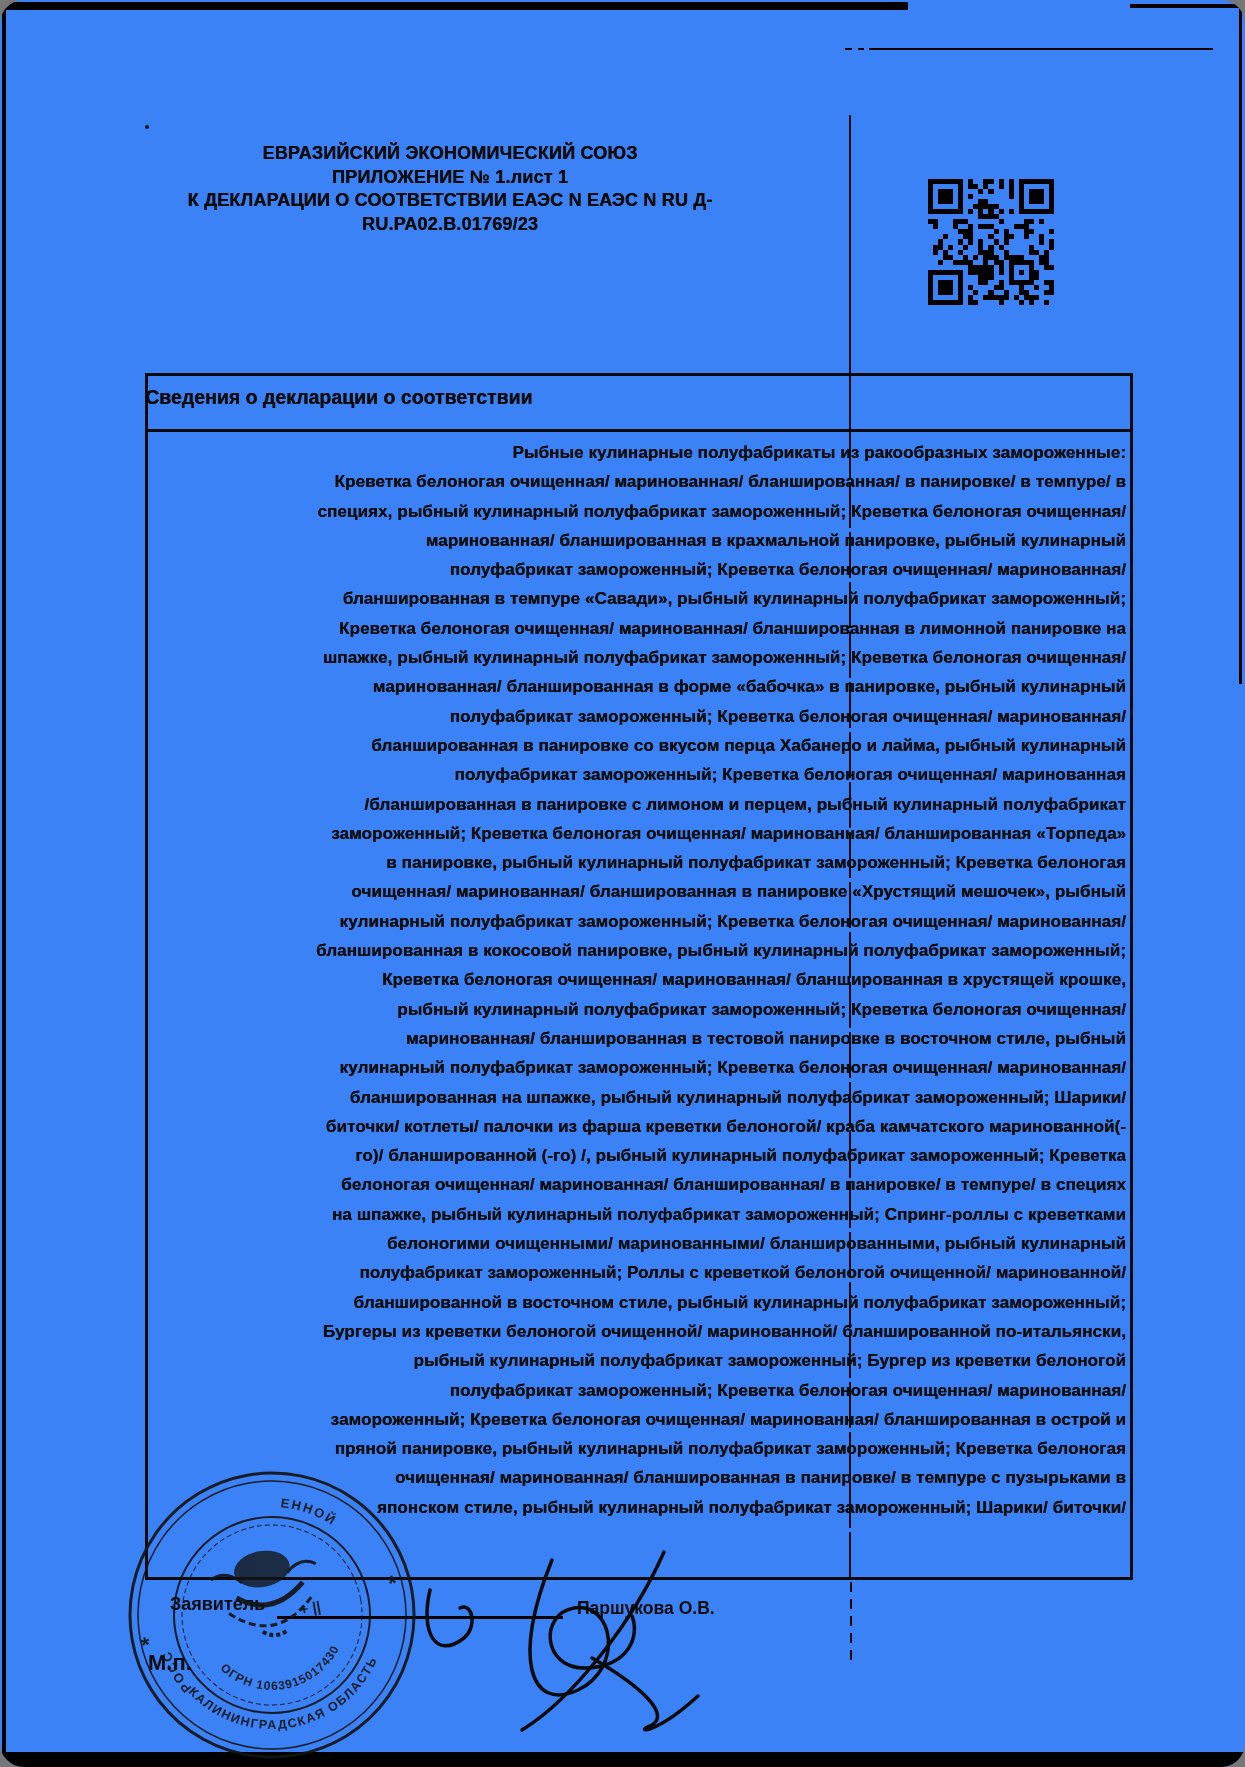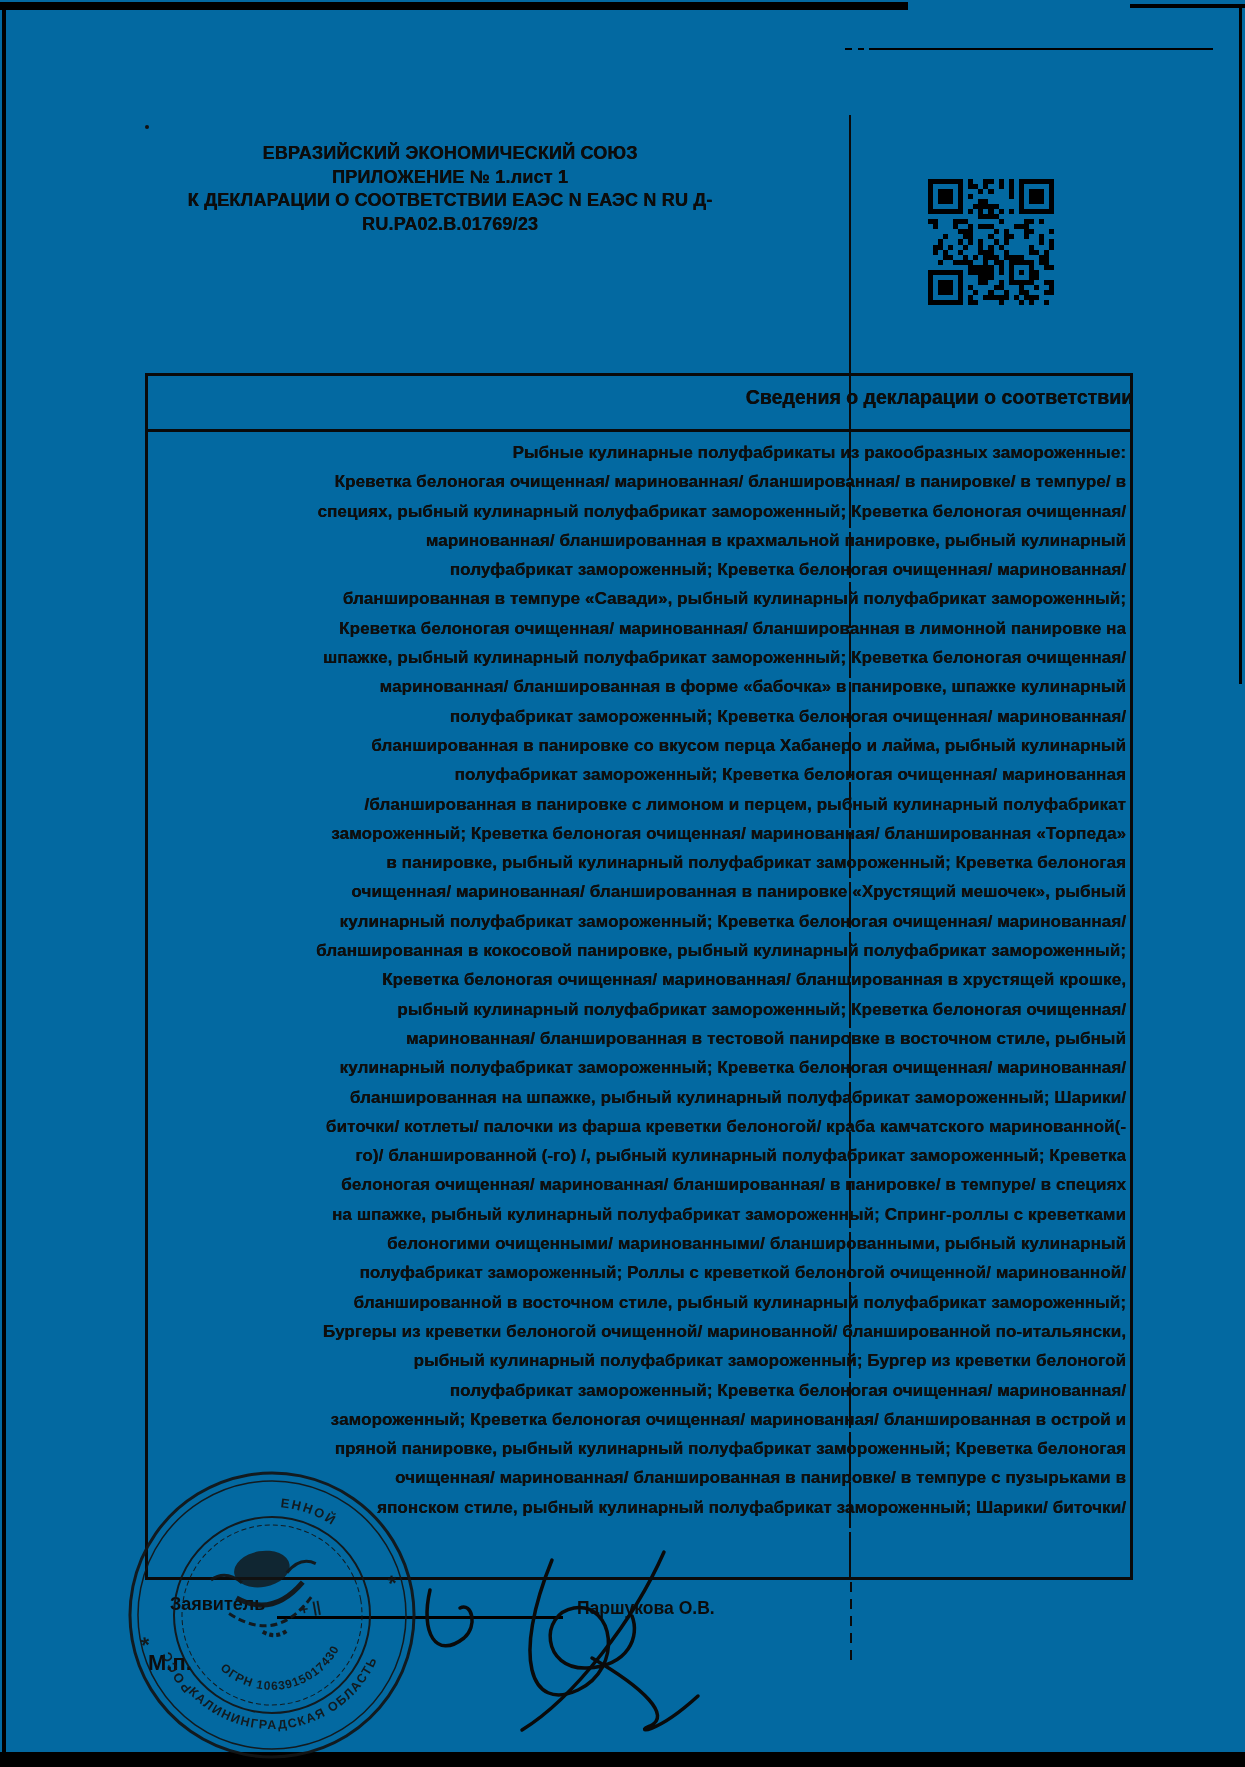--- a/index.html
+++ b/index.html
@@ -1,40 +1,40 @@
 <!DOCTYPE html>
 <html lang="ru"><head>
 <meta charset="utf-8">
 <style>
   html,body{margin:0;padding:0;background:#777;}
   .page{
-    position:relative;width:1245px;height:1767px;background:#0369a1;
+    position:relative;width:1245px;height:1767px;background:#3b82f6;
     margin:0 auto;overflow:hidden;
-    font-family:"Liberation Sans", sans-serif;color:#101010;
+    font-family:"Liberation Sans", sans-serif;color:#101010;border-radius:24px;
   }
   .abs{position:absolute;}
   .bar{background:#000;}
   
   .doc-header{
     left:40px;top:142px;width:820px;text-align:center;
     font-size:18px;font-weight:bold;line-height:23.5px;letter-spacing:.2px;
     color:#0c0c0c;text-shadow:.4px 0 0 currentColor;
   }
   .tiny-dot{left:145px;top:125px;width:4px;height:4px;background:#111;border-radius:50%;}
   
   .qr{left:928px;top:179px;width:126px;height:126px;}
   .qr svg{width:100%;height:100%;shape-rendering:crispEdges;}
   
   .decl-box{
     left:145px;top:373px;width:988px;height:1207px;
     border:3px solid #0a0a0a;box-sizing:border-box;background:transparent;
   }
   .decl-divider{left:145px;top:429px;width:988px;height:3px;background:#0a0a0a;}
   .decl-title{
-    left:145px;top:386px;width:988px;text-align:right;
+    left:145px;top:386px;width:988px;text-align:left;
     font-size:19.5px;font-weight:bold;color:#0c0c0c;text-shadow:.4px 0 0 currentColor;
   }
   
   .body-text{
     left:154px;top:438px;width:972px;
     font-size:17px;font-weight:bold;line-height:29.3px;letter-spacing:.1px;
     color:#0e0e0e;text-shadow:.3px 0 0 currentColor;text-align:right;
   }
   .body-text .bline{white-space:nowrap;overflow:hidden;height:29.3px;}
   
@@ -375,21 +375,21 @@
   <div class="abs body-text">
     <div class="bline">Рыбные кулинарные полуфабрикаты из ракообразных замороженные:</div>
     <div>
         <div class="bline">Креветка белоногая очищенная/ маринованная/ бланшированная/ в панировке/ в темпуре/ в</div>
         <div class="bline">специях, рыбный кулинарный полуфабрикат замороженный; Креветка белоногая очищенная/</div>
         <div class="bline">маринованная/ бланшированная в крахмальной панировке, рыбный кулинарный</div>
         <div class="bline">полуфабрикат замороженный; Креветка белоногая очищенная/ маринованная/</div>
         <div class="bline">бланшированная в темпуре «Савади», рыбный кулинарный полуфабрикат замороженный;</div>
         <div class="bline">Креветка белоногая очищенная/ маринованная/ бланшированная в лимонной панировке на</div>
         <div class="bline">шпажке, рыбный кулинарный полуфабрикат замороженный; Креветка белоногая очищенная/</div>
-        <div class="bline">маринованная/ бланшированная в форме «бабочка» в панировке, шпажке кулинарный</div>
+        <div class="bline">маринованная/ бланшированная в форме «бабочка» в панировке, рыбный кулинарный</div>
         <div class="bline">полуфабрикат замороженный; Креветка белоногая очищенная/ маринованная/</div>
         <div class="bline">бланшированная в панировке со вкусом перца Хабанеро и лайма, рыбный кулинарный</div>
         <div class="bline">полуфабрикат замороженный; Креветка белоногая очищенная/ маринованная</div>
         <div class="bline">/бланшированная в панировке с лимоном и перцем, рыбный кулинарный полуфабрикат</div>
         <div class="bline">замороженный; Креветка белоногая очищенная/ маринованная/ бланшированная «Торпеда»</div>
         <div class="bline">в панировке, рыбный кулинарный полуфабрикат замороженный; Креветка белоногая</div>
         <div class="bline">очищенная/ маринованная/ бланшированная в панировке «Хрустящий мешочек», рыбный</div>
         <div class="bline">кулинарный полуфабрикат замороженный; Креветка белоногая очищенная/ маринованная/</div>
         <div class="bline">бланшированная в кокосовой панировке, рыбный кулинарный полуфабрикат замороженный;</div>
         <div class="bline">Креветка белоногая очищенная/ маринованная/ бланшированная в хрустящей крошке,</div>

